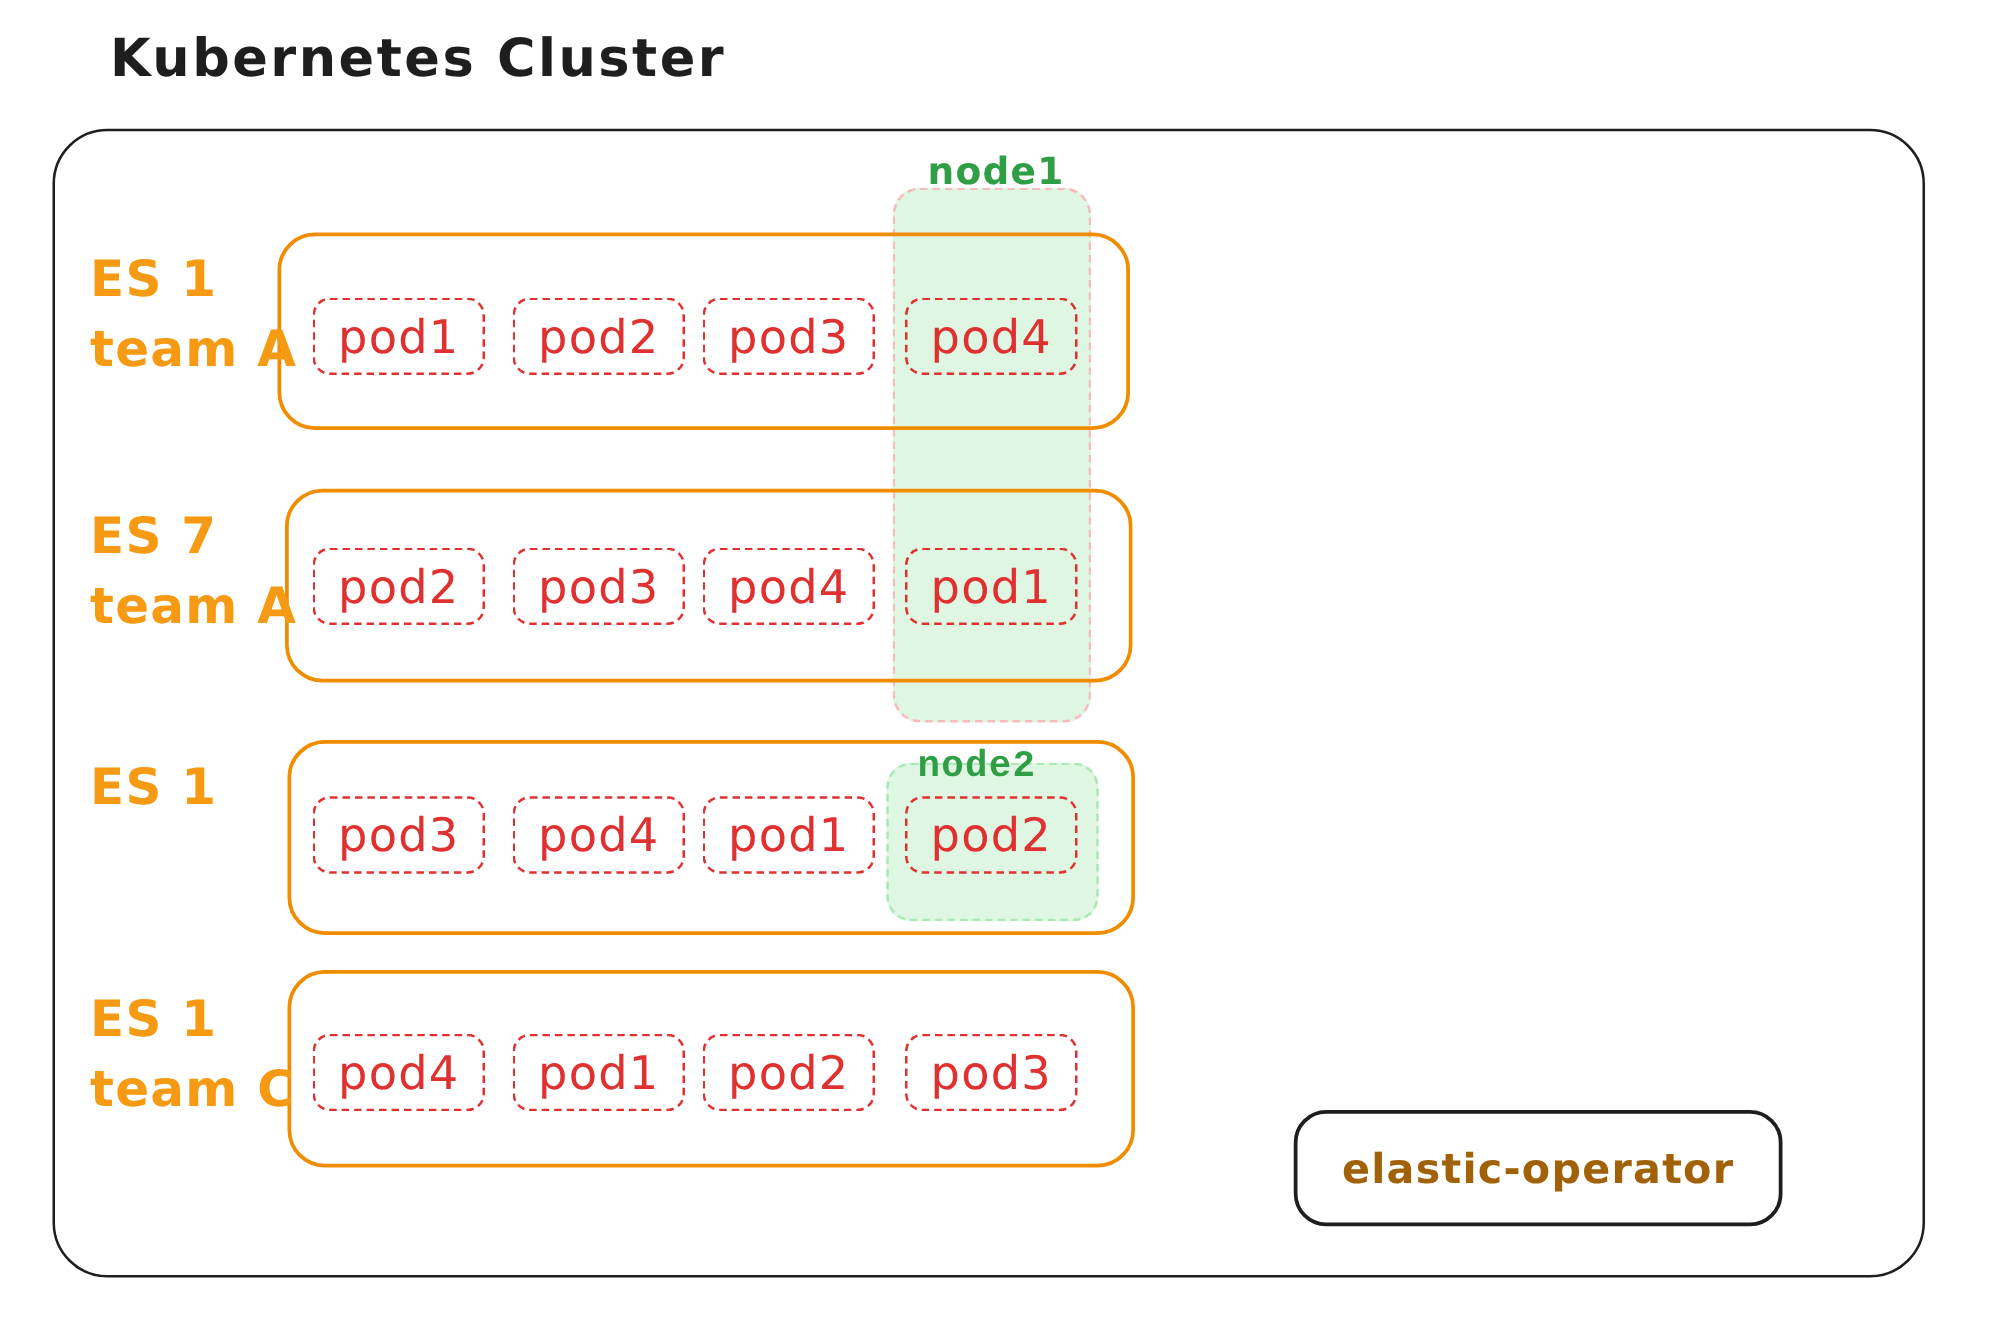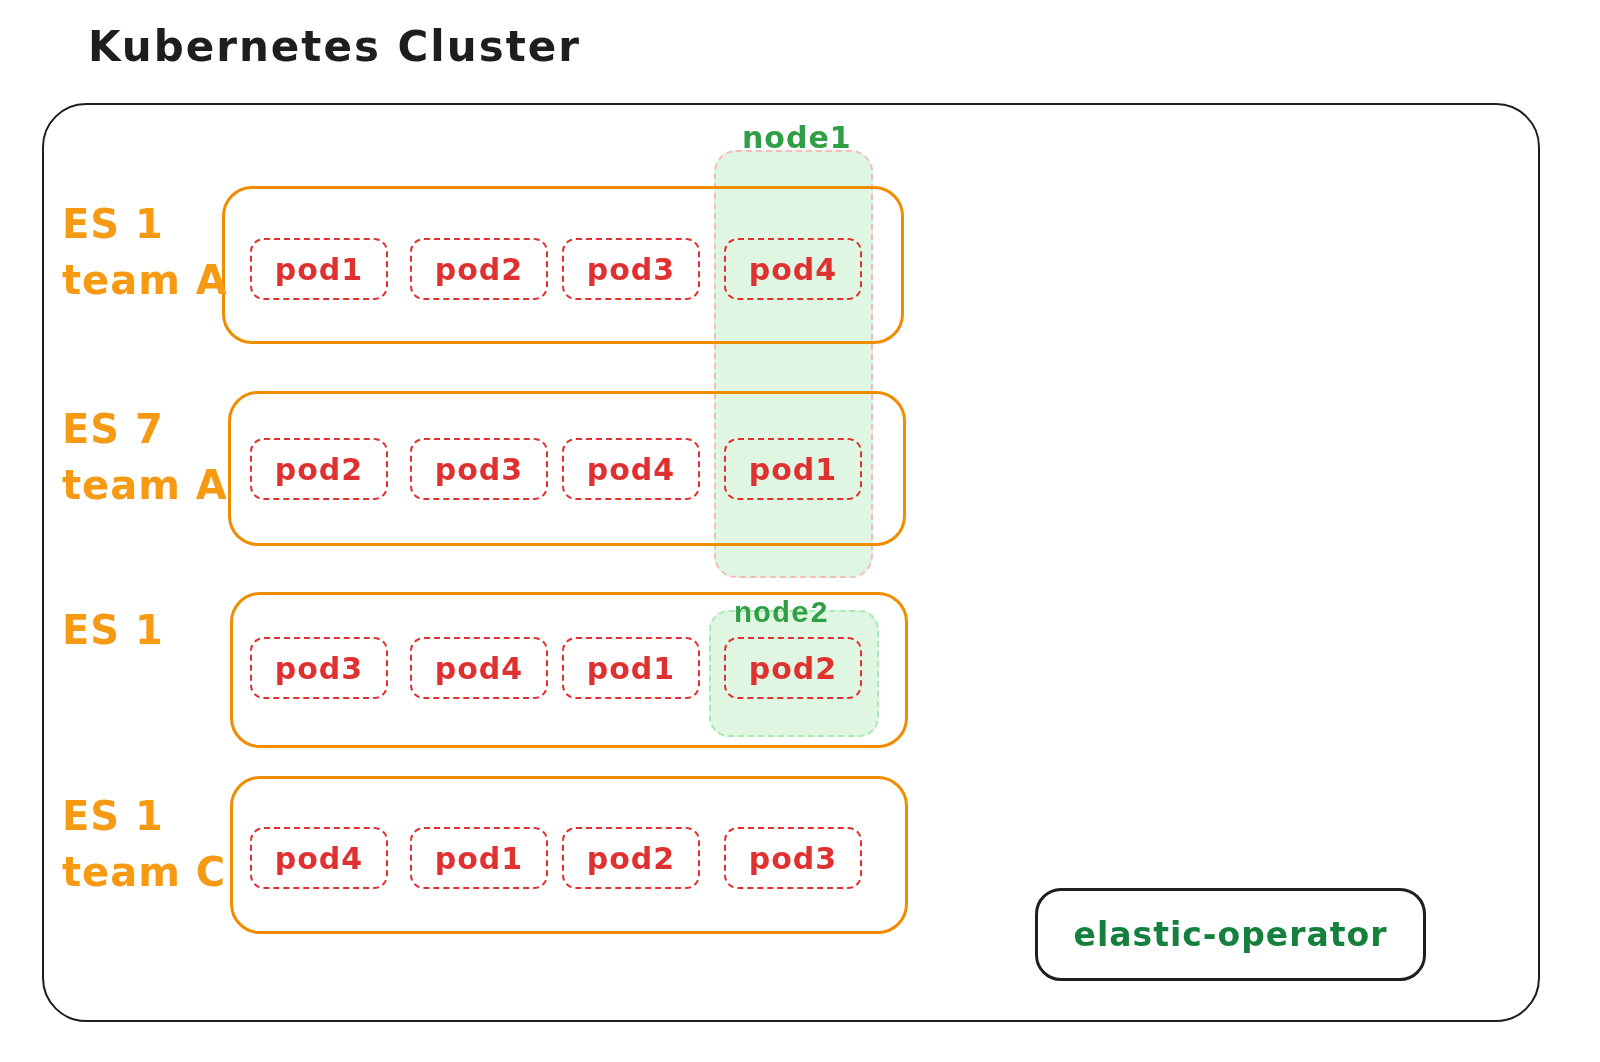--- a/index.html
+++ b/index.html
@@ -51,56 +51,56 @@
     position: absolute;
     border: 3px solid #f08c00; border-radius: 30px;
     background: transparent; z-index: 2;
   }
   .row1 { left: 222px; top: 186px; width: 682px; height: 158px; }
   .row2 { left: 228px; top: 391px; width: 678px; height: 155px; }
   .row3 { left: 230px; top: 592px; width: 678px; height: 156px; }
   .row4 { left: 230px; top: 776px; width: 678px; height: 158px; }
 
   .row-label {
-    position: absolute; left: 62px;
+    position: absolute; left: 72px;
     font-size: 40px; font-weight: 700; letter-spacing: 1px;
     color: #f59a12; line-height: 56px; z-index: 3;
   }
   .row-label .l2 { display: block; }
   .label1 { top: 196px; }
   .label2 { top: 401px; }
   .label3 { top: 602px; }
   .label4 { top: 788px; }
 
   .pod {
     position: absolute;
     width: 138px; height: 62px;
     border: 2.5px dashed #e03131; border-radius: 14px;
     display: flex; align-items: center; justify-content: center;
-    font-size: 30px; font-weight: 700; letter-spacing: 1px;
+    font-size: 37px; font-weight: 400; letter-spacing: 1px;
     color: #e03131; z-index: 4;
     background: transparent;
   }
   .pc1 { left: 250px; } .pc2 { left: 410px; } .pc3 { left: 562px; } .pc4 { left: 724px; }
   .pr1 { top: 238px; } .pr2 { top: 438px; } .pr3 { top: 637px; } .pr4 { top: 827px; }
 
   .annotation {
     position: absolute; left: 1040px; top: 200px; width: 430px;
     font-size: 30px; font-weight: 700; letter-spacing: 0.5px;
     color: #2f9e44; line-height: 41px;
     white-space: pre-line; z-index: 3;
   }
 
   .operator-box {
     position: absolute; left: 1035px; top: 888px;
     width: 391px; height: 93px;
     border: 3px solid #1e1e1e; border-radius: 26px;
     display: flex; align-items: center; justify-content: center;
     font-size: 33px; font-weight: 700; letter-spacing: 1px;
-    color: #15803d; z-index: 3;
+    color: #a16207; z-index: 3;
     background: #ffffff;
   }
 </style>
 </head>
 <body>
 
 <div class="canvas">
 
   <div class="title">Kubernetes Cluster</div>
 

